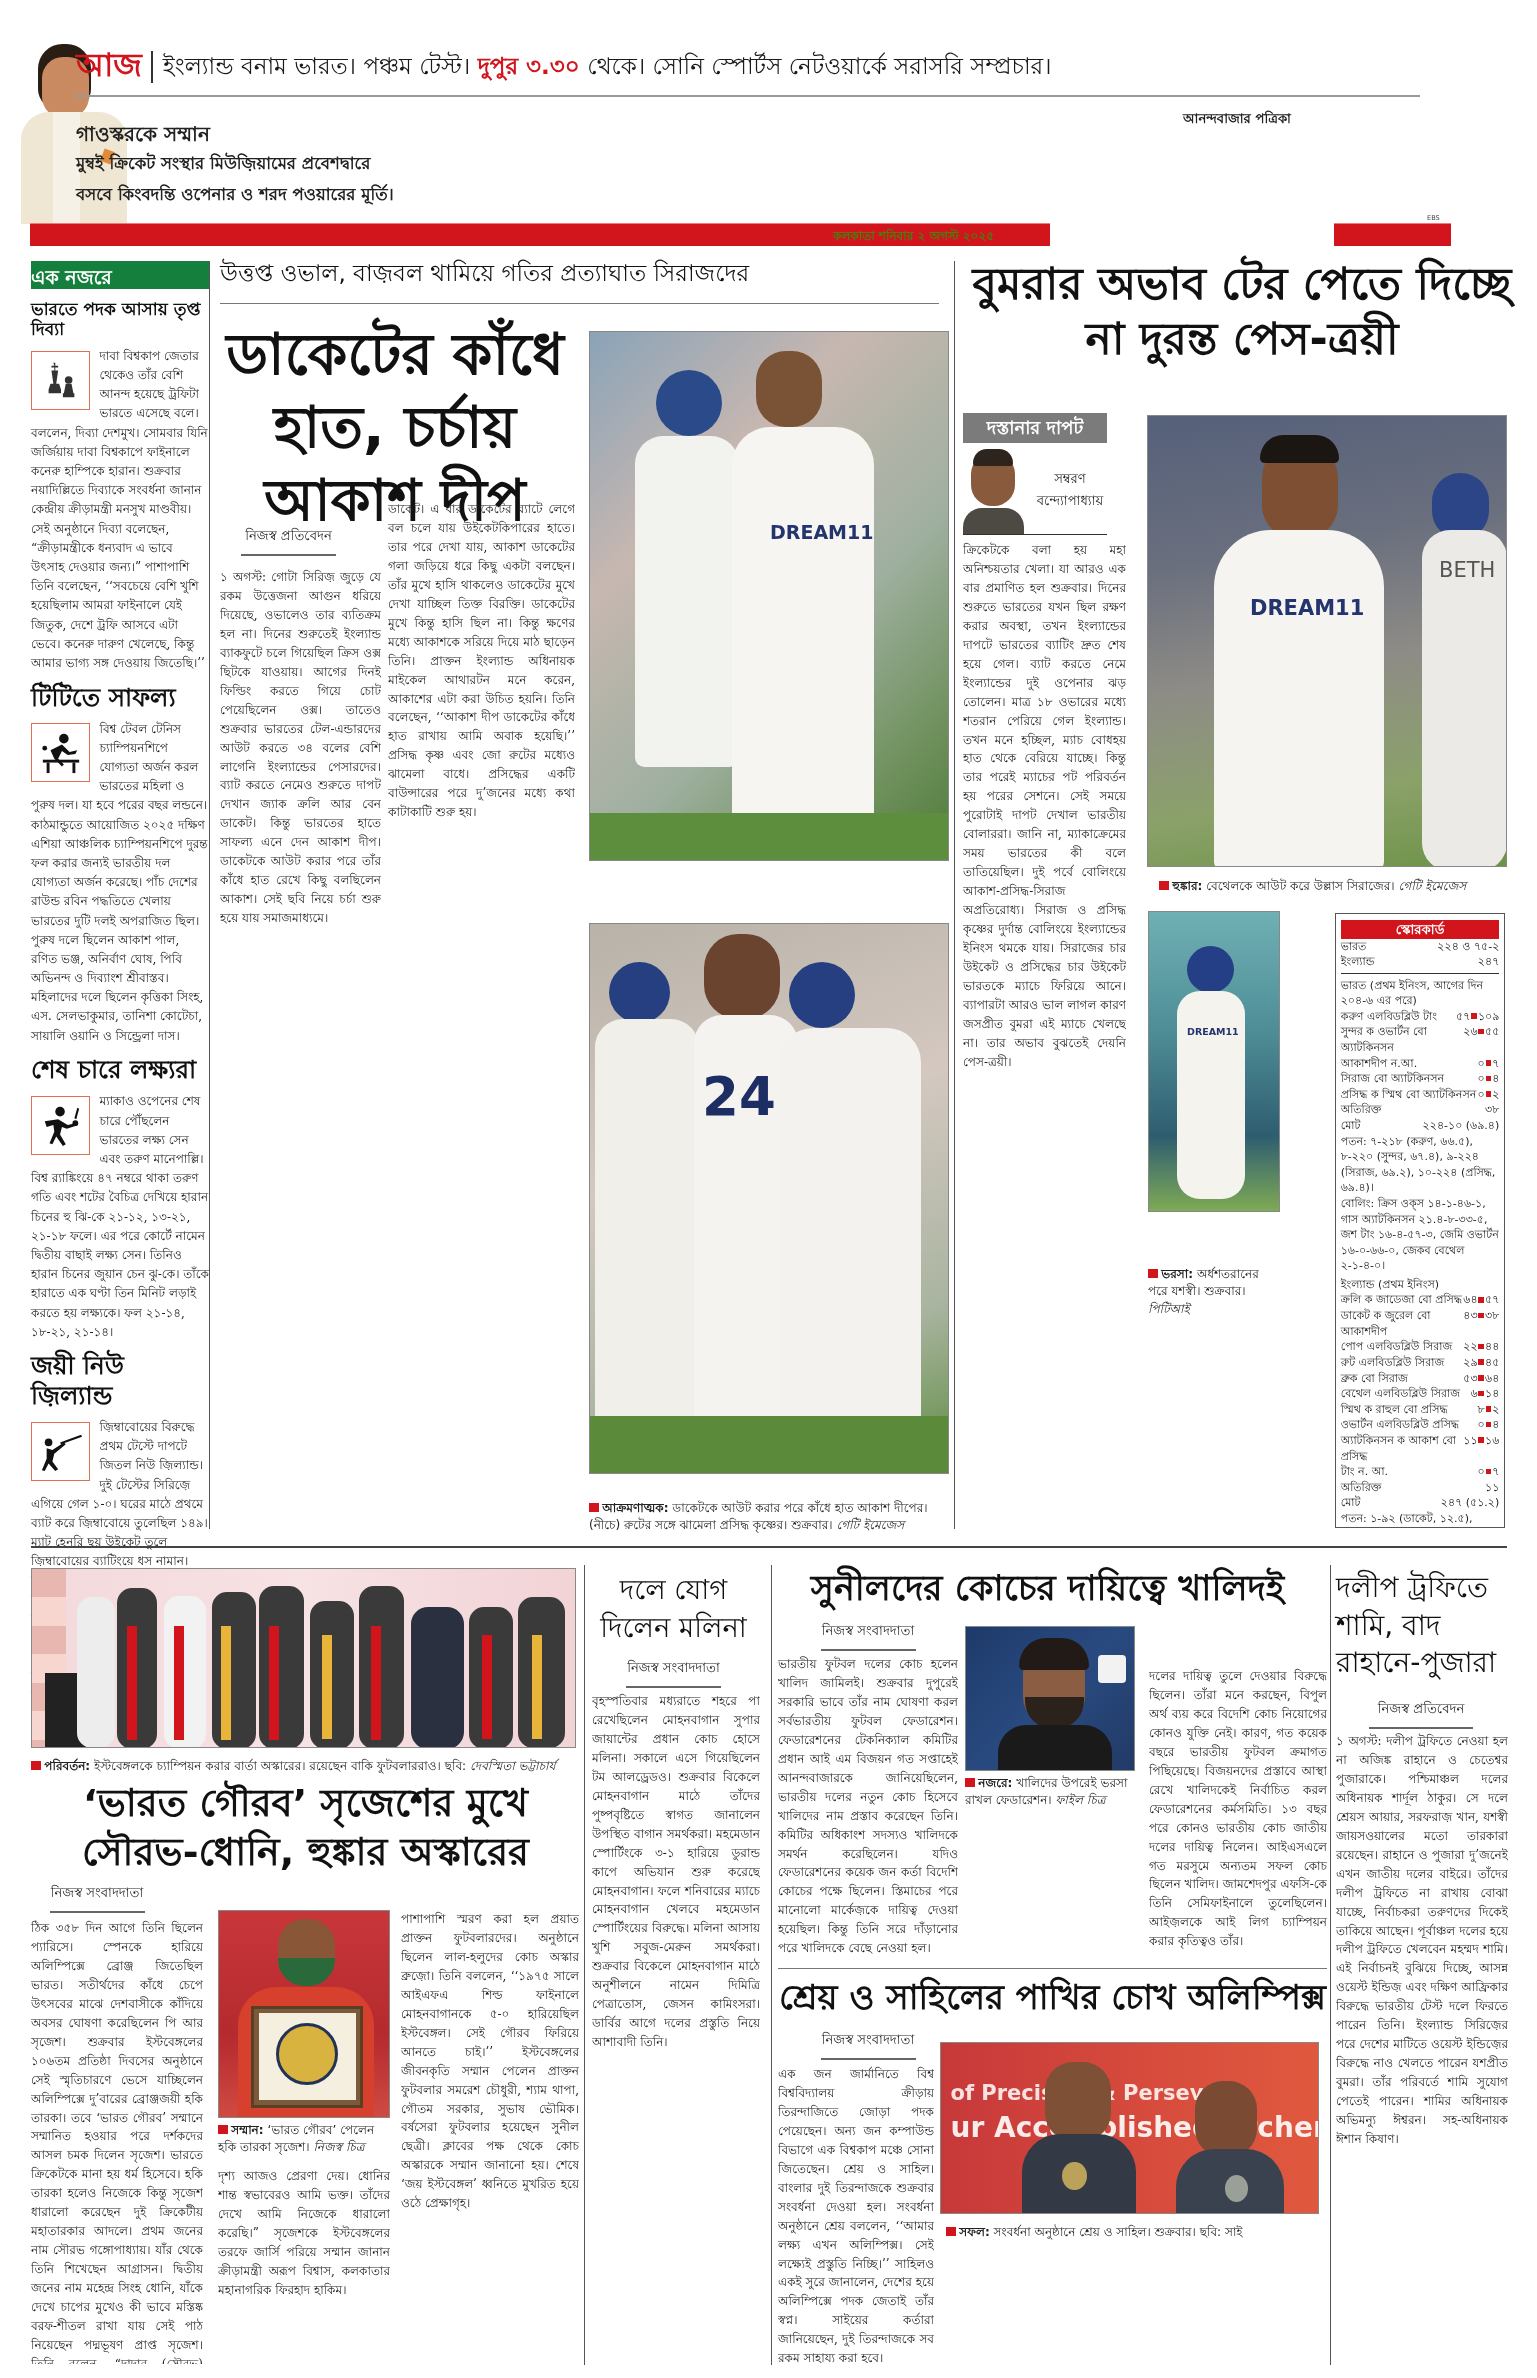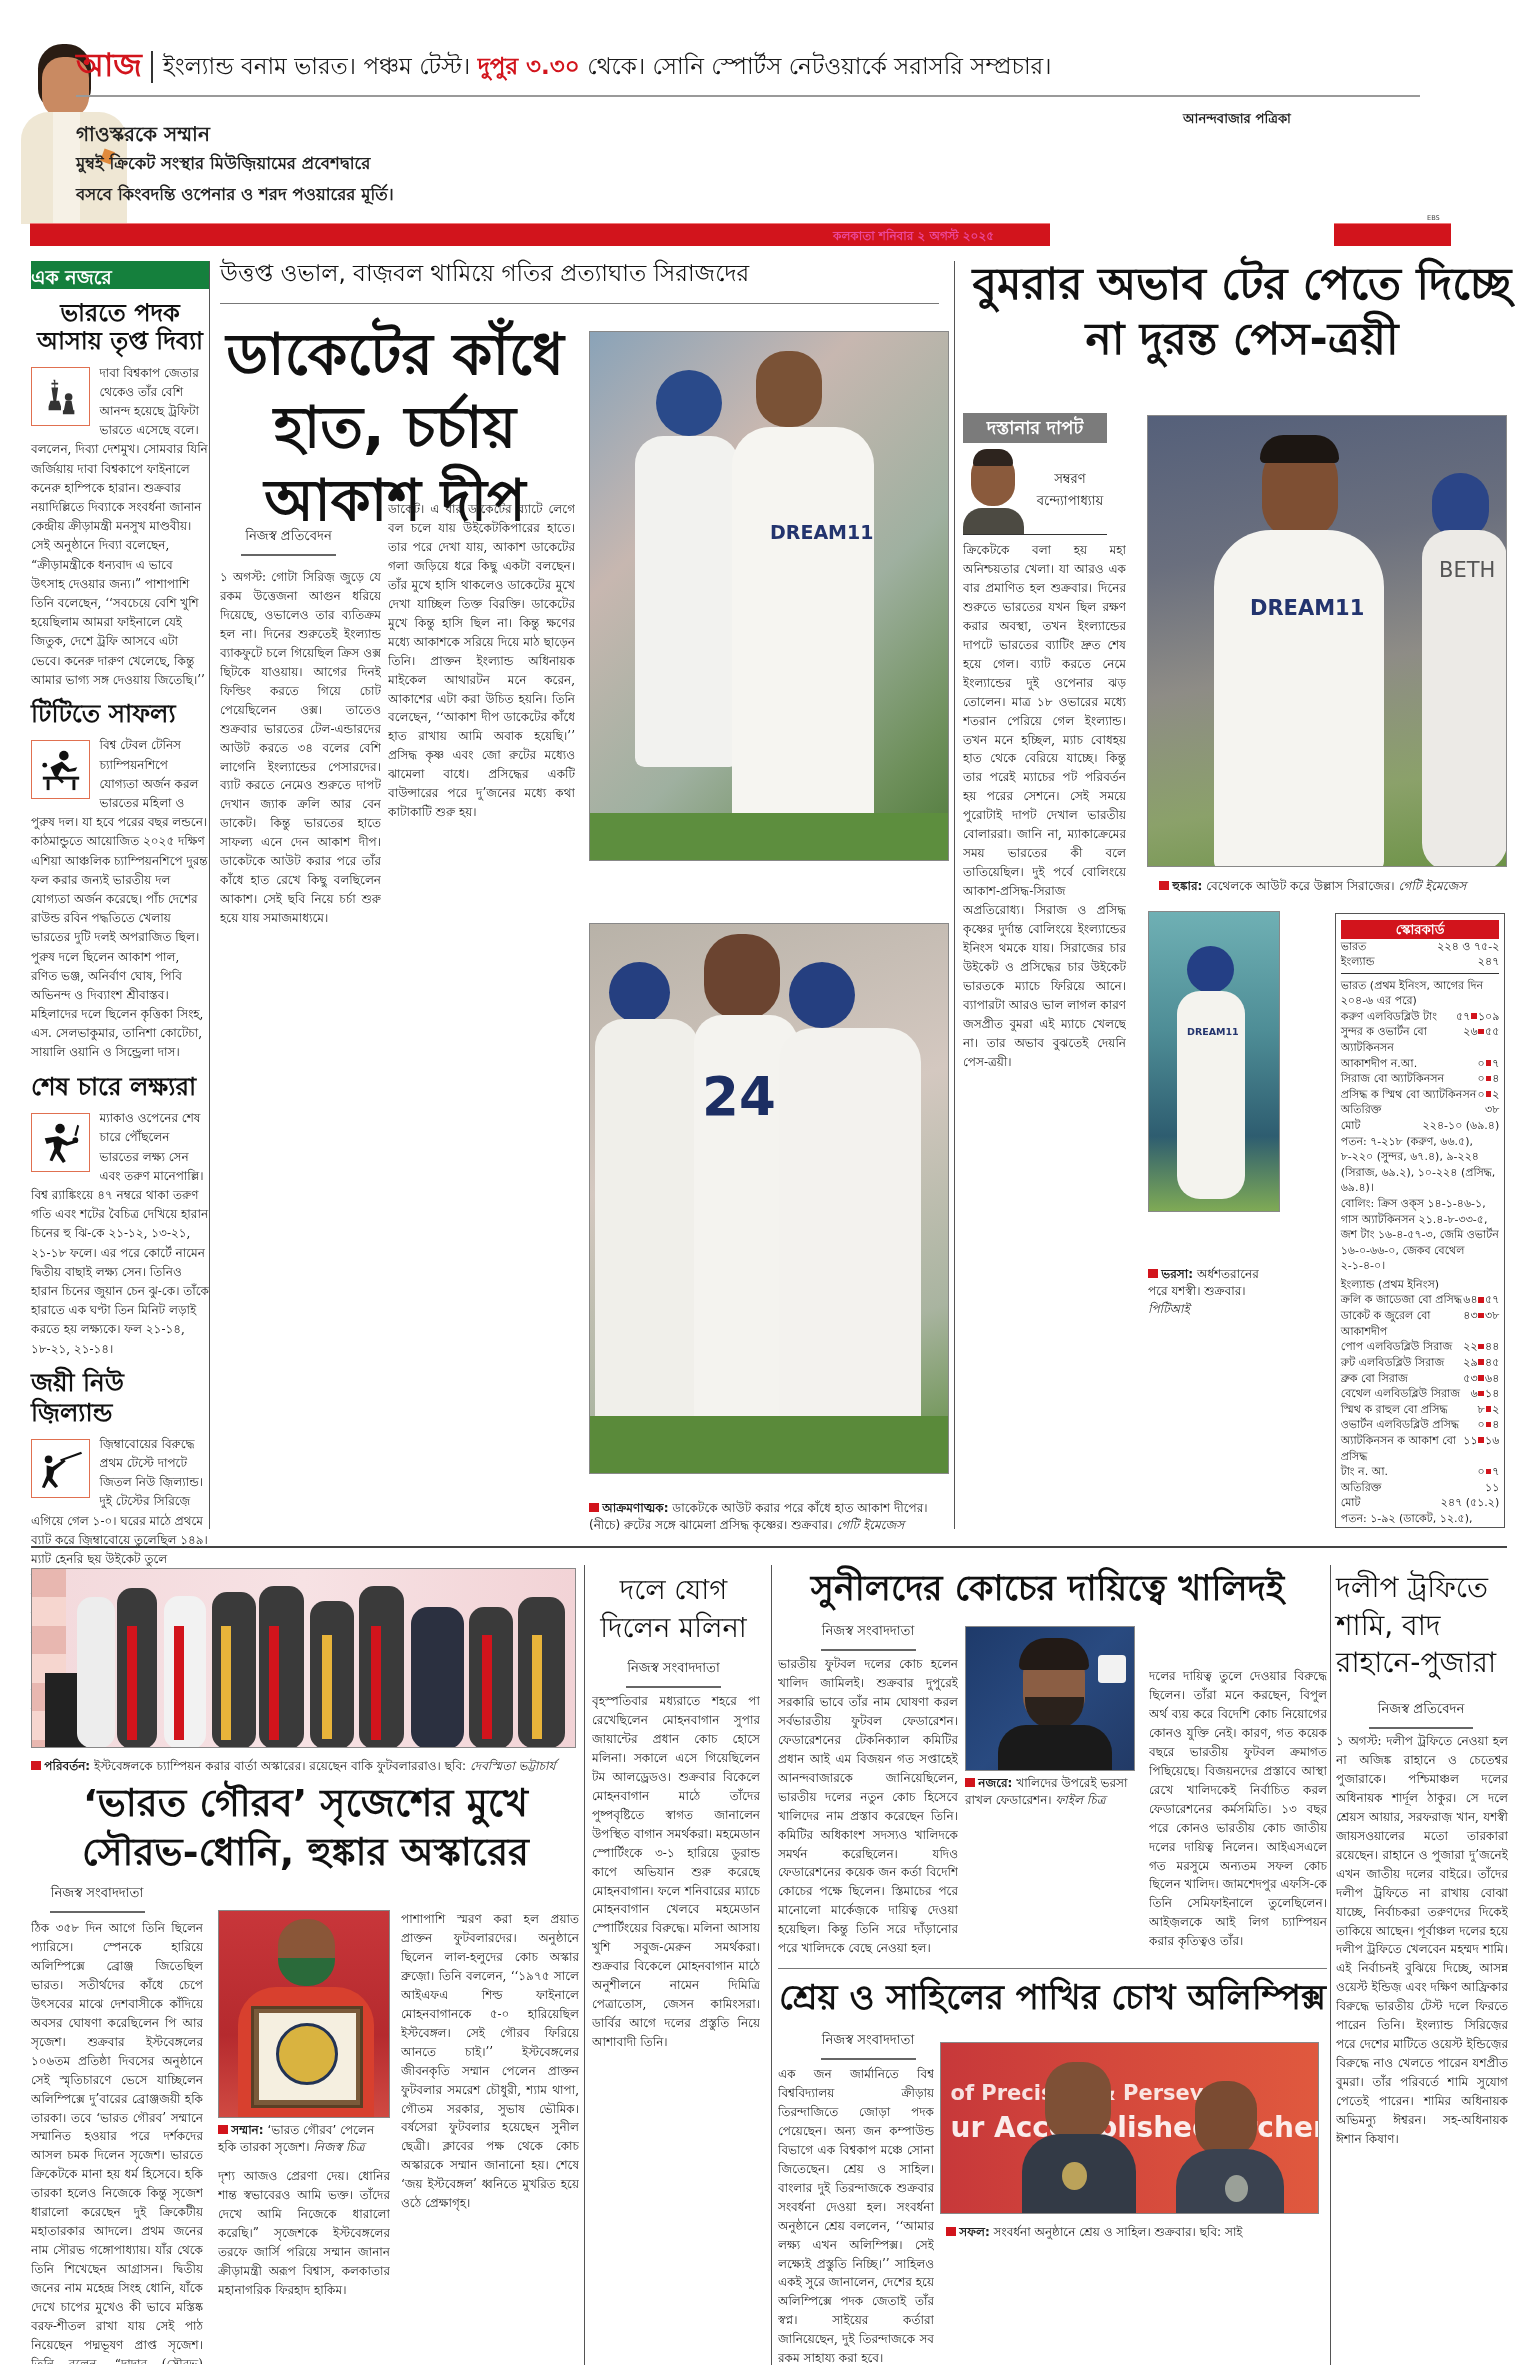--- a/index.html
+++ b/index.html
@@ -51,28 +51,28 @@
 
   <div class="abs" style="left:76px;top:119px;font-size:20px;font-weight:bold;color:#222;">গাওস্করকে সম্মান</div>
   <div class="abs" style="left:76px;top:151px;font-size:16.6px;color:#222;font-weight:bold;">মুম্বই ক্রিকেট সংস্থার মিউজ়িয়ামের প্রবেশদ্বারে</div>
   <div class="abs" style="left:76px;top:182px;font-size:16.6px;color:#222;font-weight:bold;">বসবে কিংবদন্তি ওপেনার ও শরদ পওয়ারের মূর্তি।</div>
 
   <div class="abs" style="left:1183px;top:109px;font-size:13.2px;font-weight:bold;color:#222;">আনন্দবাজার পত্রিকা</div>
   <div class="abs" style="left:1427px;top:214px;font-size:6.6px;color:#444;">EBS</div>
 
   <div class="abs" style="left:30px;top:223px;width:1020px;height:23px;background:#d2141c;border-top:1.9px solid #f07a7a;"></div>
   <div class="abs" style="left:1334px;top:223px;width:117px;height:23px;background:#d2141c;border-top:1.9px solid #f07a7a;"></div>
-  <div class="abs" style="left:833px;top:227px;font-size:12px;color:#ec4899;font-weight:bold;">কলকাতা শনিবার ২ অগস্ট ২০২৫</div>
+  <div class="abs" style="left:833px;top:227px;font-size:12px;color:#4d7c0f;font-weight:bold;">কলকাতা শনিবার ২ অগস্ট ২০২৫</div>
 </div>
 
 <div class="abs" style="left:31px;top:261px;width:178px;height:1268px;">
   <div style="background:#15803d;color:#fff;font-weight:bold;font-size:19px;text-align:left;height:28px;line-height:32px;">এক নজরে</div>
 
   <div>
-    <div class="brief-title" style="font-size:24px;text-align:center;">ভারতে পদক আসায় তৃপ্ত দিব্যা</div>
+    <div class="brief-title" style="font-size:17px;">ভারতে পদক আসায় তৃপ্ত দিব্যা</div>
     <div class="brief-body">
       <div class="icon-box">
         <svg width="42" height="42" viewBox="0 0 44 44">
             <path d="M14 4h2v3h3v2h-3v3h3l-2 14h3l2 6v4H9v-4l2-6h3l-2-14h3V9h-3V7h3z" fill="#333"></path>
             <circle cx="30" cy="22" r="4" fill="#333"></circle>
             <path d="M27 26h6l2 10h1v4H24v-4h1z" fill="#333"></path>
           </svg>
       </div>
       <span>দাবা বিশ্বকাপ জেতার থেকেও তাঁর বেশি আনন্দ হয়েছে ট্রফিটা ভারতে এসেছে বলে। বললেন, দিব্যা দেশমুখ। সোমবার যিনি জর্জিয়ায় দাবা বিশ্বকাপে ফাইনালে কনেরু হাম্পিকে হারান। শুক্রবার নয়াদিল্লিতে দিব্যাকে সংবর্ধনা জানান কেন্দ্রীয় ক্রীড়ামন্ত্রী মনসুখ মাণ্ডবীয়। সেই অনুষ্ঠানে দিব্যা বলেছেন, “ক্রীড়ামন্ত্রীকে ধন্যবাদ এ ভাবে উৎসাহ দেওয়ার জন্য।” পাশাপাশি তিনি বলেছেন, ‘‘সবচেয়ে বেশি খুশি হয়েছিলাম আমরা ফাইনালে যেই জিতুক, দেশে ট্রফি আসবে এটা ভেবে। কনেরু দারুণ খেলেছে, কিন্তু আমার ভাগ্য সঙ্গ দেওয়ায় জিতেছি।’’</span>
     </div>

